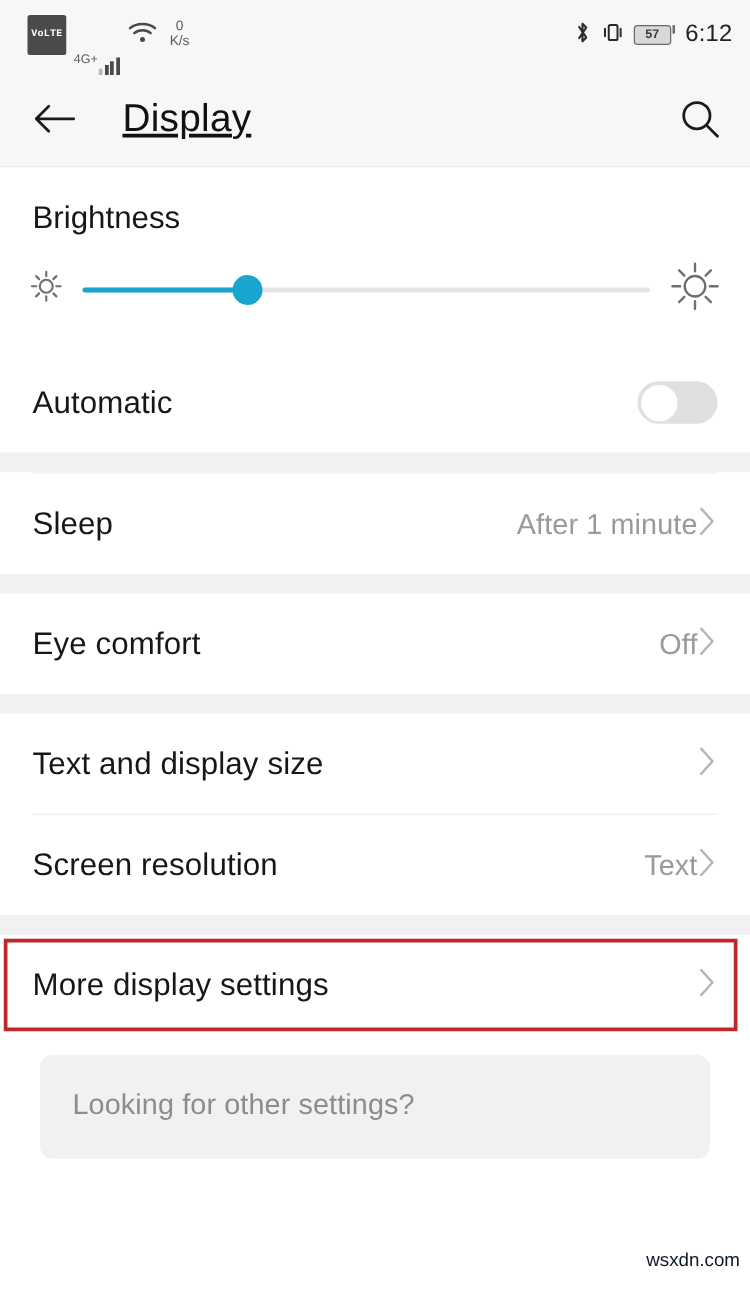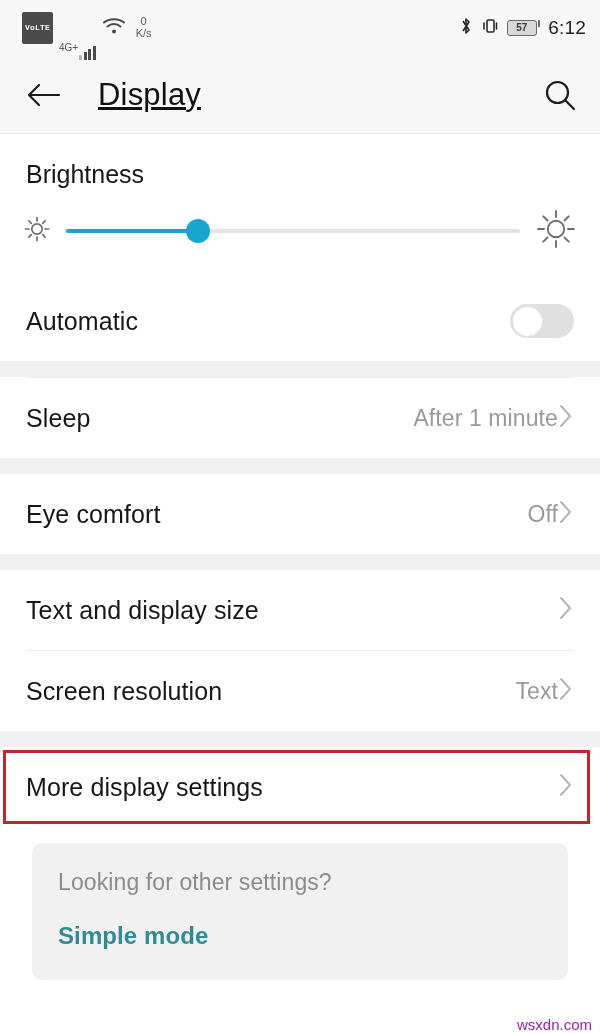--- a/index.html
+++ b/index.html
@@ -273,23 +273,23 @@
   .footer-card .link {
     font-size: 24px;
     color: #2f8b96;
     font-weight: bold;
     margin-top: 26px;
     letter-spacing: .1px;
   }
   .watermark {
     position: absolute;
     right: 8px;
-    bottom: 0;
+    bottom: 16px;
     font-size: 15px;
-    color: #a21caf;
+    color: #0f172a;
     font-family: "Liberation Sans", sans-serif;
   }
 </style>
 </head>
 <body>
 
 <div class="statusbar">
   <div class="sb-left">
     <span class="volte-badge">VoLTE</span>
     <span class="net-wrap">
@@ -470,16 +470,15 @@
       <svg width="16" height="28" viewBox="0 0 16 28">
           <path d="M3 4 L12 14 L3 24" stroke="#b5b5b5" stroke-width="2" fill="none" stroke-linecap="round" stroke-linejoin="round"></path>
         </svg>
     </span>
   </div>
   <div class="highlight-box"></div>
 </div>
 
 <div class="footer-card">
   <div class="q">Looking for other settings?</div>
-  <div class="link">Simple mode</div>
 </div>
 
 <div class="watermark">wsxdn.com</div>
 
 </body></html>

